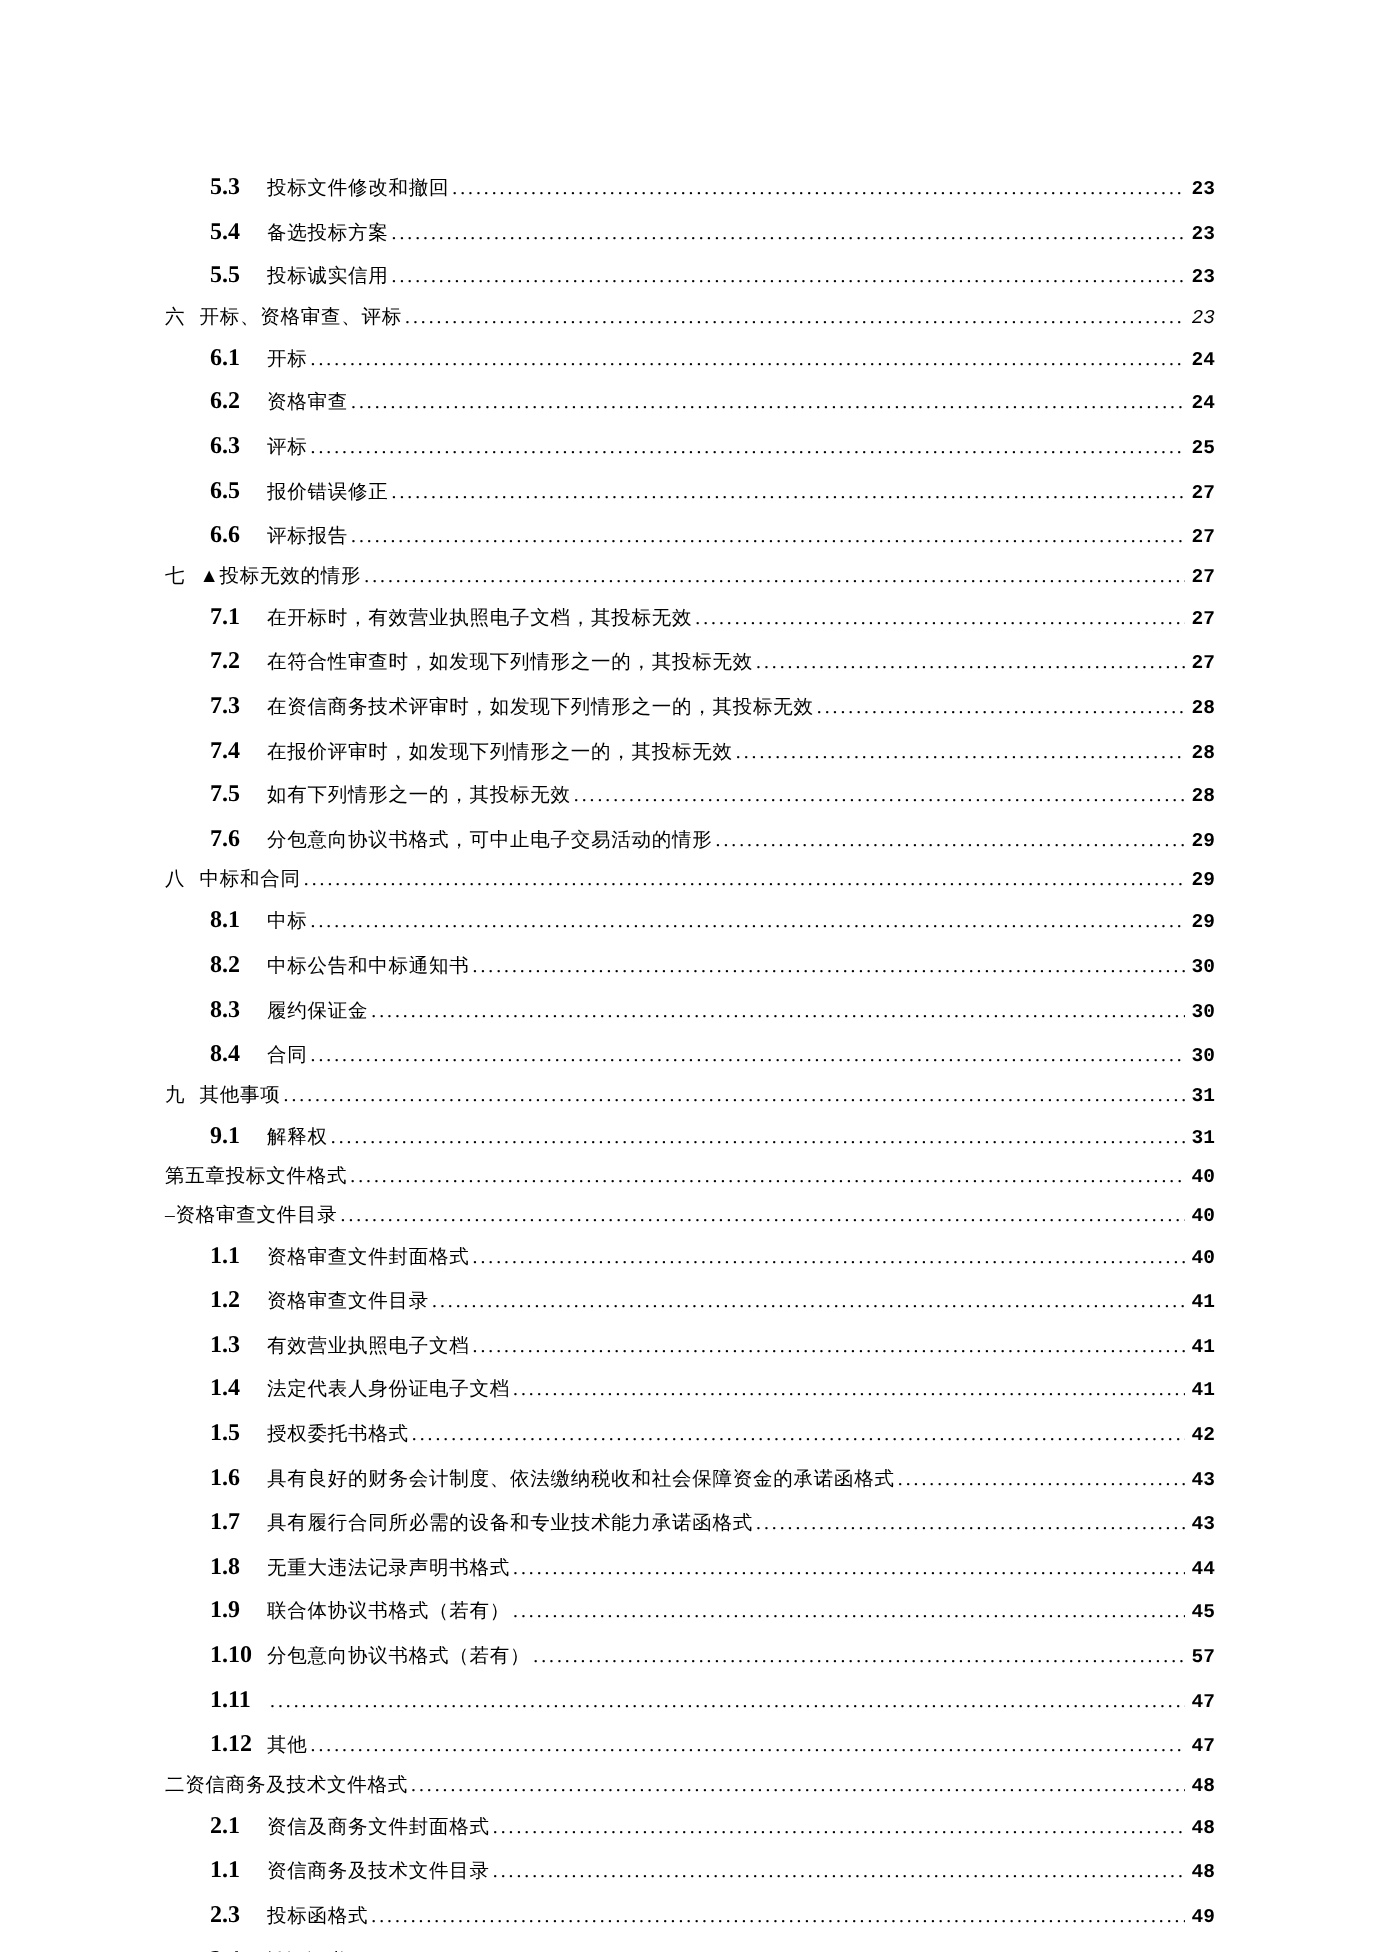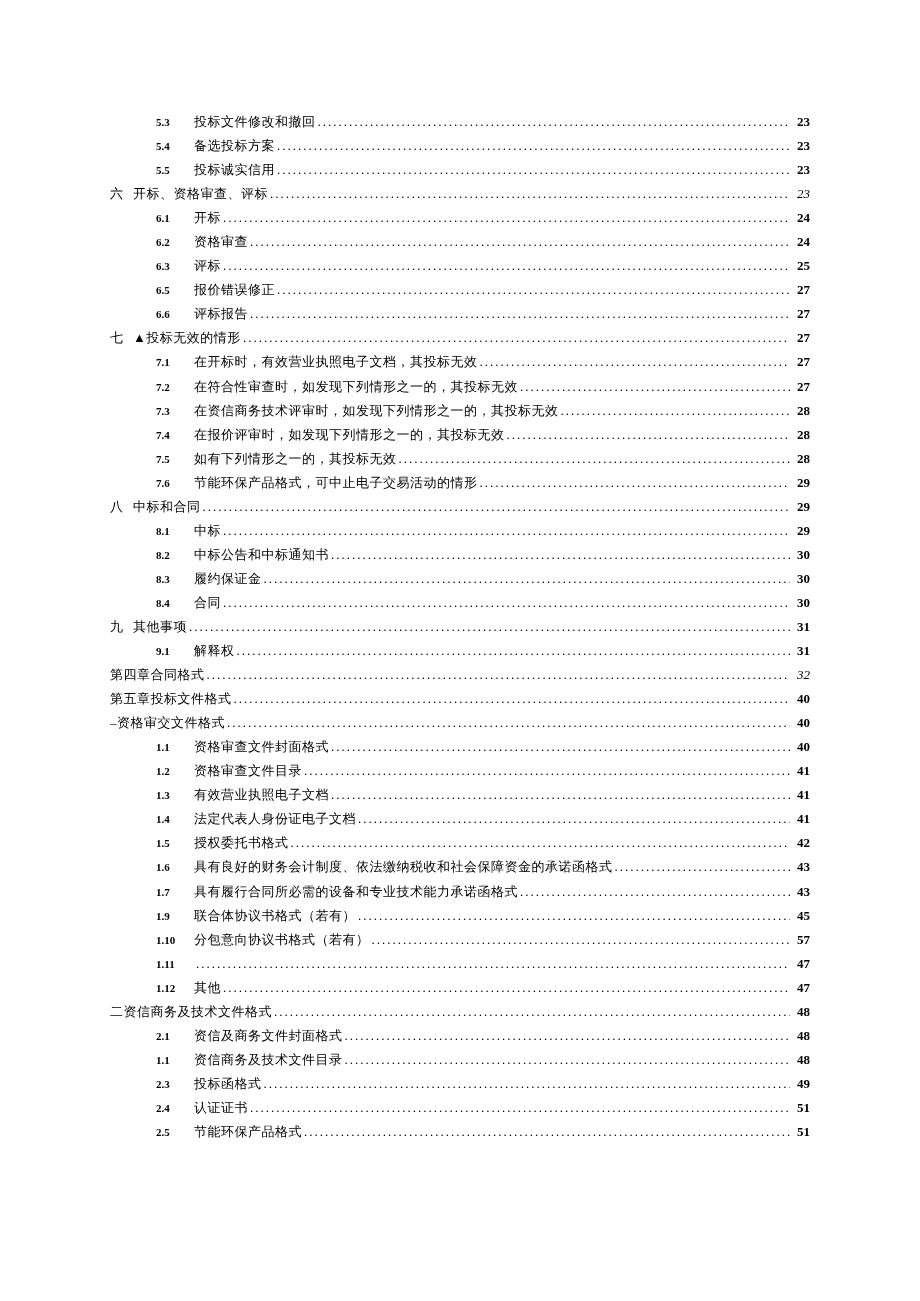--- a/index.html
+++ b/index.html
@@ -17,22 +17,21 @@
       display: flex;
       align-items: baseline;
       white-space: nowrap;
     }
     .toc-num {
       font-weight: bold;
       font-family: "Times New Roman", serif;
       flex: 0 0 auto;
       min-width: 38px;
       padding-right: 6px;
-      font-size: 11px;
-      margin-left: 16px;
+      font-size: 16px;
     }
     .toc-chapnum {
       letter-spacing: 4px;
       flex: 0 0 auto;
       padding-right: 6px;
     }
     .toc-title {
       flex: 0 0 auto;
       letter-spacing: 0.5px;
       text-align: center;
@@ -46,21 +45,21 @@
       color: #000;
       padding: 0 2px;
     }
     .toc-dots::after {
       content: ".................................................................................................................................................................";
       display: inline-block;
     }
     .toc-page {
       flex: 0 0 auto;
       font-weight: bold;
-      font-family: Liberation Serif, serif;
+      font-family: Liberation Mono, monospace;
       min-width: 20px;
       text-align: right;
       font-size: 13px;
     }
     .toc-page-italic {
       font-weight: normal;
       font-style: italic;
     }
     .indent-sub { padding-left: 30px; }
     .indent-top { padding-left: 0; }
@@ -158,21 +157,21 @@
       <span class="toc-page">28</span>
     </div>
     <div class="toc-line indent-sub">
       <span class="toc-num">7.5</span>
       <span class="toc-title">如有下列情形之一的，其投标无效</span>
       <span class="toc-dots"></span>
       <span class="toc-page">28</span>
     </div>
     <div class="toc-line indent-sub">
       <span class="toc-num">7.6</span>
-      <span class="toc-title">节能环保产品格式，可中止电子交易活动的情形</span>
+      <span class="toc-title">分包意向协议书格式，可中止电子交易活动的情形</span>
       <span class="toc-dots"></span>
       <span class="toc-page">29</span>
     </div>
     <div class="toc-line indent-top">
       <span class="toc-chapnum cn-num">八</span>
       <span class="toc-title">中标和合同</span>
       <span class="toc-dots"></span>
       <span class="toc-page">29</span>
     </div>
     <div class="toc-line indent-sub">
@@ -205,31 +204,26 @@
       <span class="toc-dots"></span>
       <span class="toc-page">31</span>
     </div>
     <div class="toc-line indent-sub">
       <span class="toc-num">9.1</span>
       <span class="toc-title">解释权</span>
       <span class="toc-dots"></span>
       <span class="toc-page">31</span>
     </div>
     <div class="toc-line indent-top">
-      <span class="toc-title toc-title-italic">第四章合同格式</span>
-      <span class="toc-dots"></span>
-      <span class="toc-page toc-page-italic">32</span>
-    </div>
-    <div class="toc-line indent-top">
       <span class="toc-title">第五章投标文件格式</span>
       <span class="toc-dots"></span>
       <span class="toc-page">40</span>
     </div>
     <div class="toc-line indent-top">
-      <span class="toc-title">–资格审交文件格式</span>
+      <span class="toc-title">–资格审查文件目录</span>
       <span class="toc-dots"></span>
       <span class="toc-page">40</span>
     </div>
     <div class="toc-line indent-sub">
       <span class="toc-num">1.1</span>
       <span class="toc-title">资格审查文件封面格式</span>
       <span class="toc-dots"></span>
       <span class="toc-page">40</span>
     </div>
     <div class="toc-line indent-sub">
@@ -260,20 +254,26 @@
       <span class="toc-num">1.6</span>
       <span class="toc-title">具有良好的财务会计制度、依法缴纳税收和社会保障资金的承诺函格式</span>
       <span class="toc-dots"></span>
       <span class="toc-page">43</span>
     </div>
     <div class="toc-line indent-sub">
       <span class="toc-num">1.7</span>
       <span class="toc-title">具有履行合同所必需的设备和专业技术能力承诺函格式</span>
       <span class="toc-dots"></span>
       <span class="toc-page">43</span>
+    </div>
+    <div class="toc-line indent-sub">
+      <span class="toc-num">1.8</span>
+      <span class="toc-title">无重大违法记录声明书格式</span>
+      <span class="toc-dots"></span>
+      <span class="toc-page">44</span>
     </div>
     <div class="toc-line indent-sub">
       <span class="toc-num">1.9</span>
       <span class="toc-title">联合体协议书格式（若有）</span>
       <span class="toc-dots"></span>
       <span class="toc-page">45</span>
     </div>
     <div class="toc-line indent-sub">
       <span class="toc-num">1.10</span>
       <span class="toc-title">分包意向协议书格式（若有）</span>

